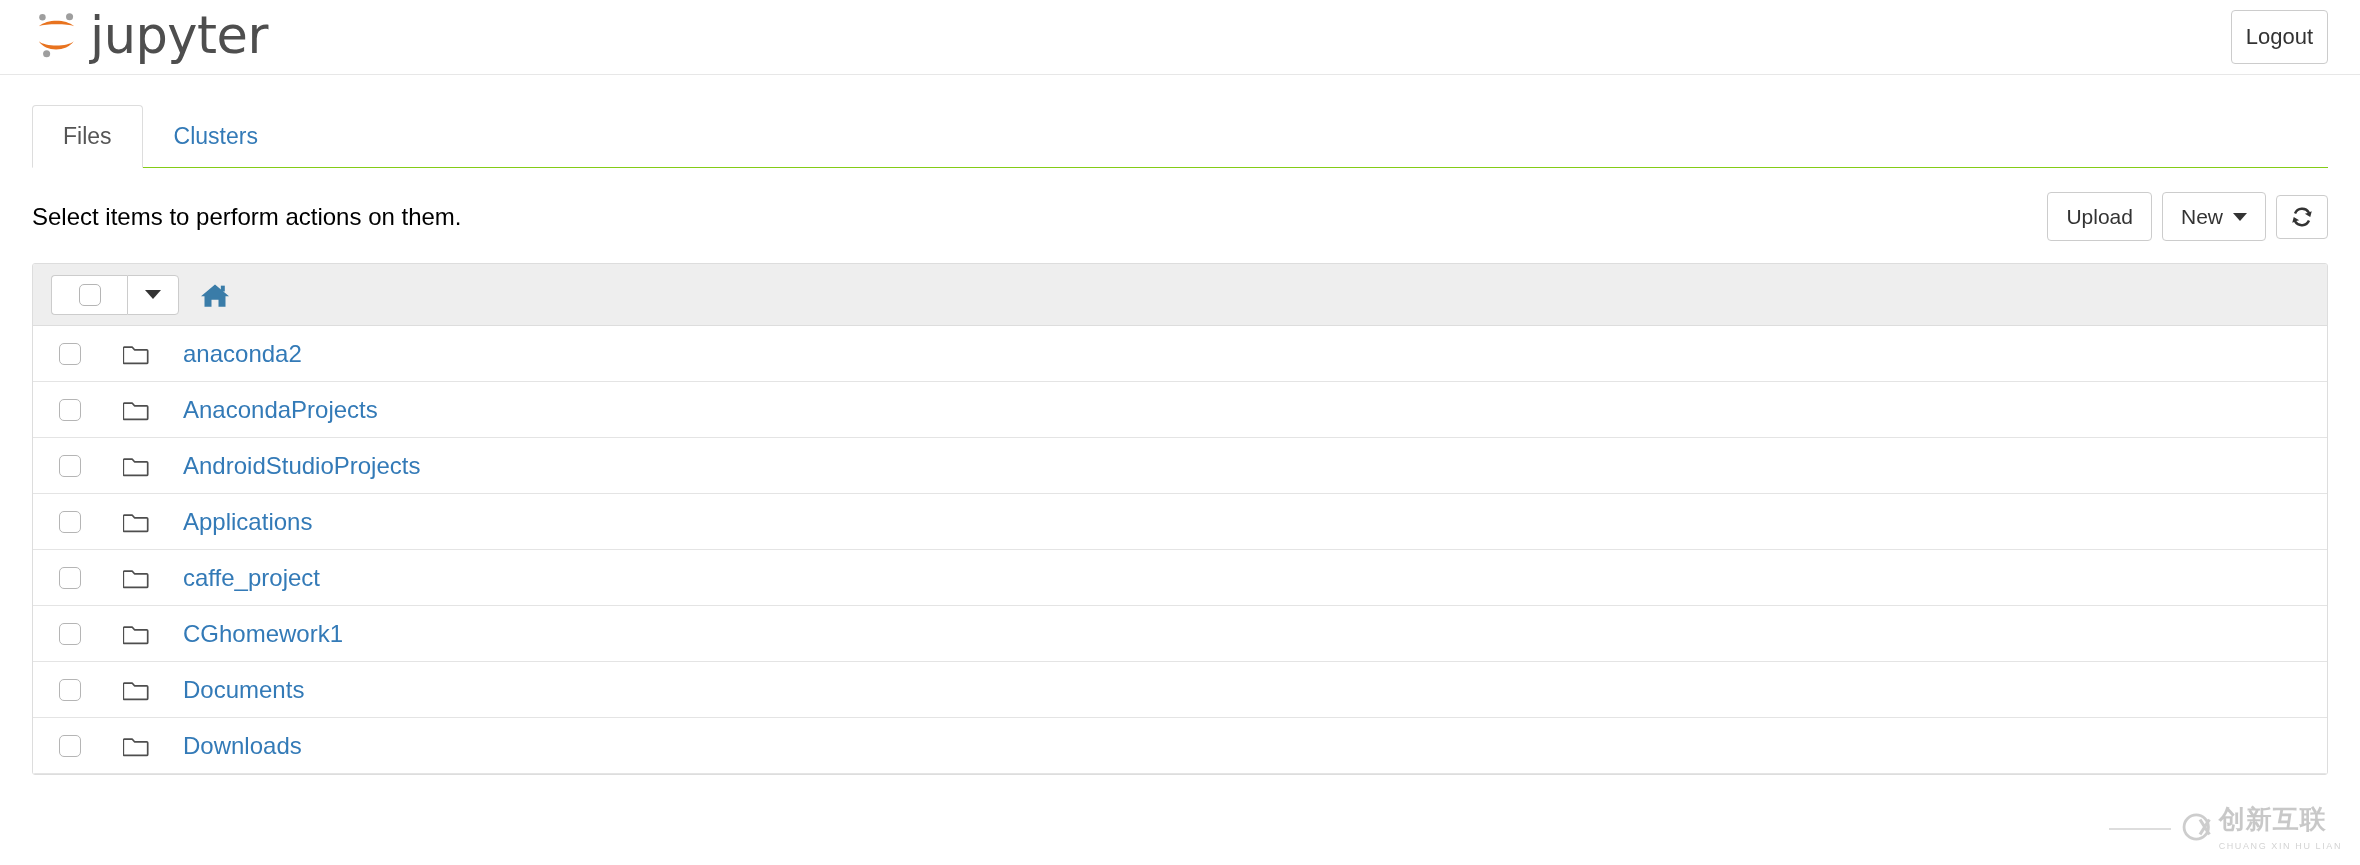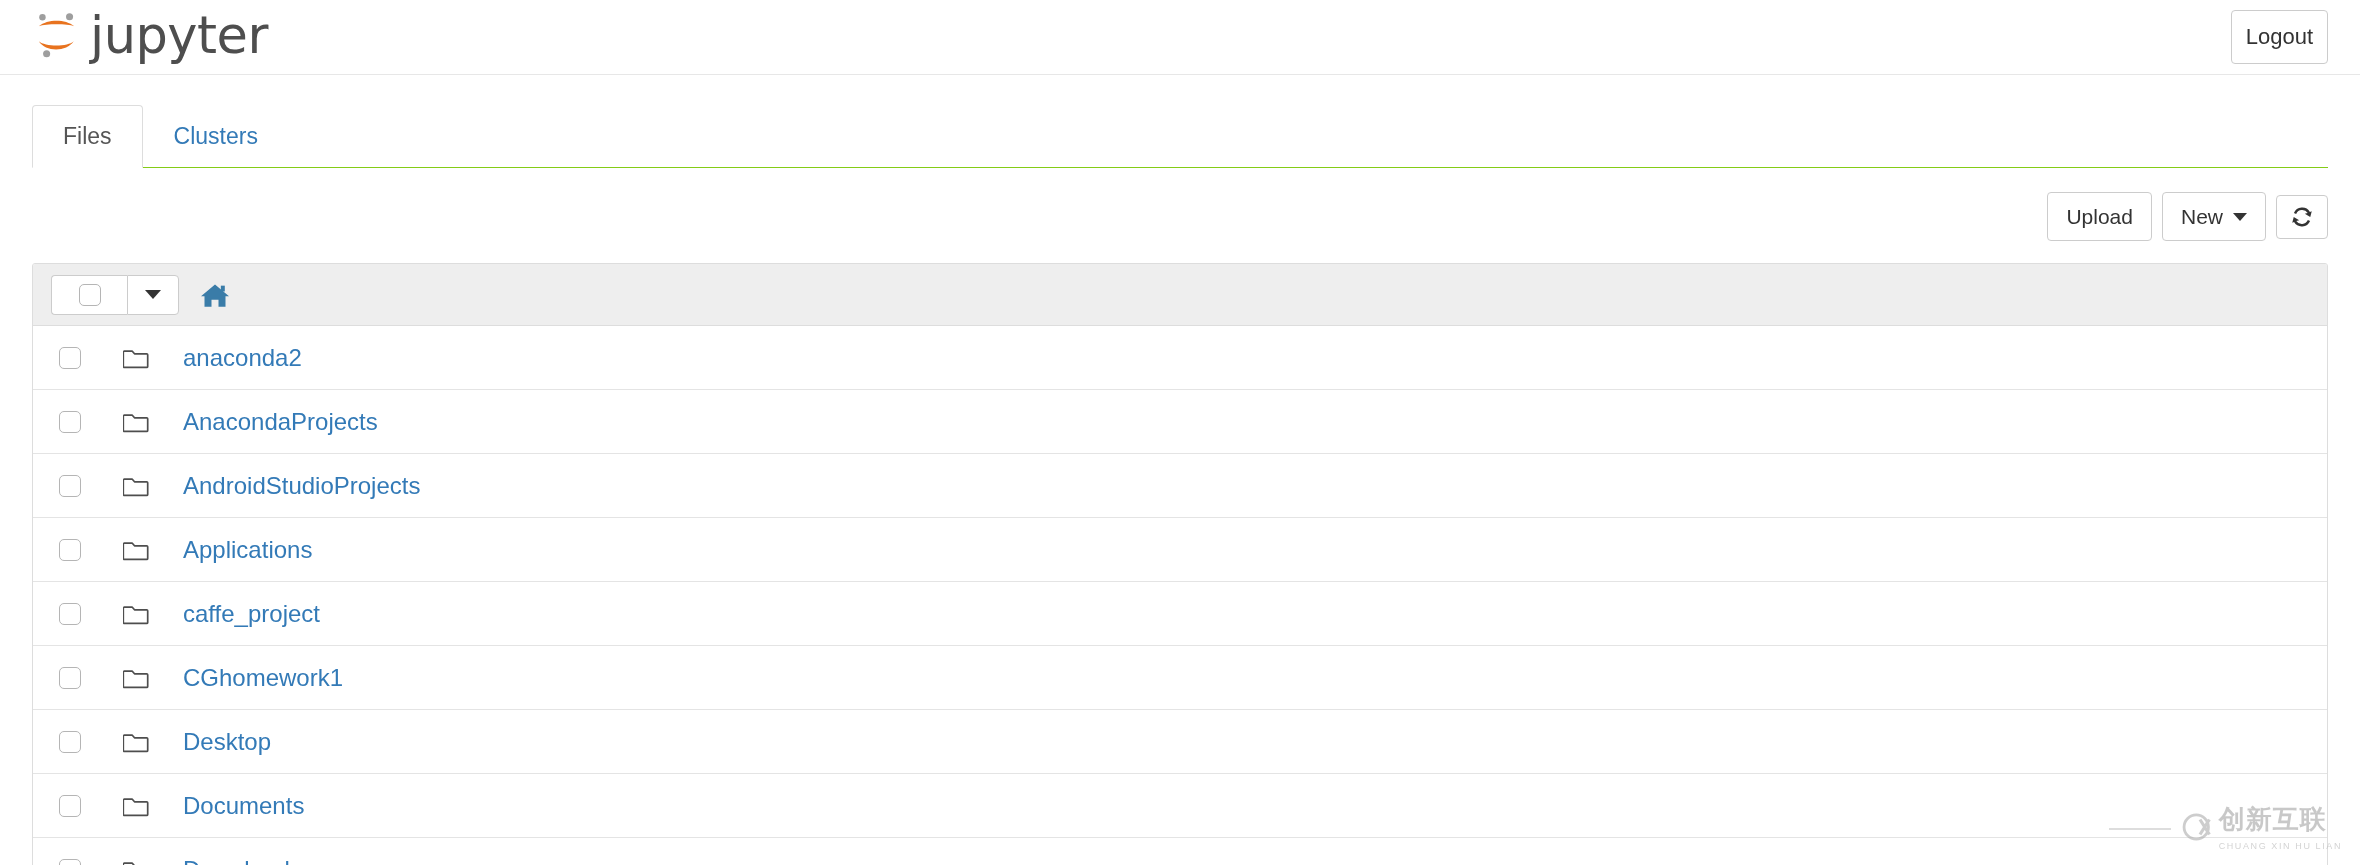--- a/index.html
+++ b/index.html
@@ -194,21 +194,21 @@
     margin-left: 22px;
     display: inline-flex;
     align-items: center;
     text-decoration: none;
   }
 
   .list-item {
     display: flex;
     align-items: center;
     padding: 0 18px;
-    height: 64px;
+    height: 56px;
     border-bottom: 1px solid #e4e4e4;
     background: #ffffff;
     gap: 20px;
   }
   .item-check {
     width: 52px;
     display: flex;
     align-items: center;
     justify-content: flex-start;
     padding-left: 8px;
@@ -294,20 +294,21 @@
     <li class="active">
       <a href="#">Files</a>
     </li>
     <li>
       <a href="#">Clusters</a>
     </li>
   </ul>
 </div>
 
 <div id="toolbar">
+  <span id="alternate-notebook-text">Select items to perform actions on them.</span>
 
   <div id="toolbar-right">
     <button class="btn">Upload</button>
 
     <button class="btn">
       <span>New</span>
       <span class="caret-down"></span>
     </button>
 
     <button class="btn" id="refresh-btn">
@@ -404,31 +405,20 @@
       <div class="list-item">
         <div class="item-check">
           <input type="checkbox" class="ck" style="">
         </div>
         <div class="item-icon">
           <svg class="icon-svg" width="26" height="22" viewBox="0 0 26 22" xmlns="http://www.w3.org/2000/svg">
             <path d="M1.3 4.2h8l2.2 2.6h12.2a1 1 0 0 1 1 1v11.6a1 1 0 0 1-1 1H1.3a1 1 0 0 1-1-1V5.2a1 1 0 0 1 1-1z" fill="none" stroke="#4e4e4e" stroke-width="1.7" stroke-linejoin="round"></path>
           </svg>
         </div>
         <a href="#" class="item-name">CGhomework1</a>
-      </div>
-      <div class="list-item">
-        <div class="item-check">
-          <input type="checkbox" class="ck" style="">
-        </div>
-        <div class="item-icon">
-          <svg class="icon-svg" width="26" height="22" viewBox="0 0 26 22" xmlns="http://www.w3.org/2000/svg">
-            <path d="M1.3 4.2h8l2.2 2.6h12.2a1 1 0 0 1 1 1v11.6a1 1 0 0 1-1 1H1.3a1 1 0 0 1-1-1V5.2a1 1 0 0 1 1-1z" fill="none" stroke="#4e4e4e" stroke-width="1.7" stroke-linejoin="round"></path>
-          </svg>
-        </div>
-        <a href="#" class="item-name">Desktop</a>
       </div>
       <div class="list-item">
         <div class="item-check">
           <input type="checkbox" class="ck" style="">
         </div>
         <div class="item-icon">
           <svg class="icon-svg" width="26" height="22" viewBox="0 0 26 22" xmlns="http://www.w3.org/2000/svg">
             <path d="M1.3 4.2h8l2.2 2.6h12.2a1 1 0 0 1 1 1v11.6a1 1 0 0 1-1 1H1.3a1 1 0 0 1-1-1V5.2a1 1 0 0 1 1-1z" fill="none" stroke="#4e4e4e" stroke-width="1.7" stroke-linejoin="round"></path>
           </svg>
         </div>

